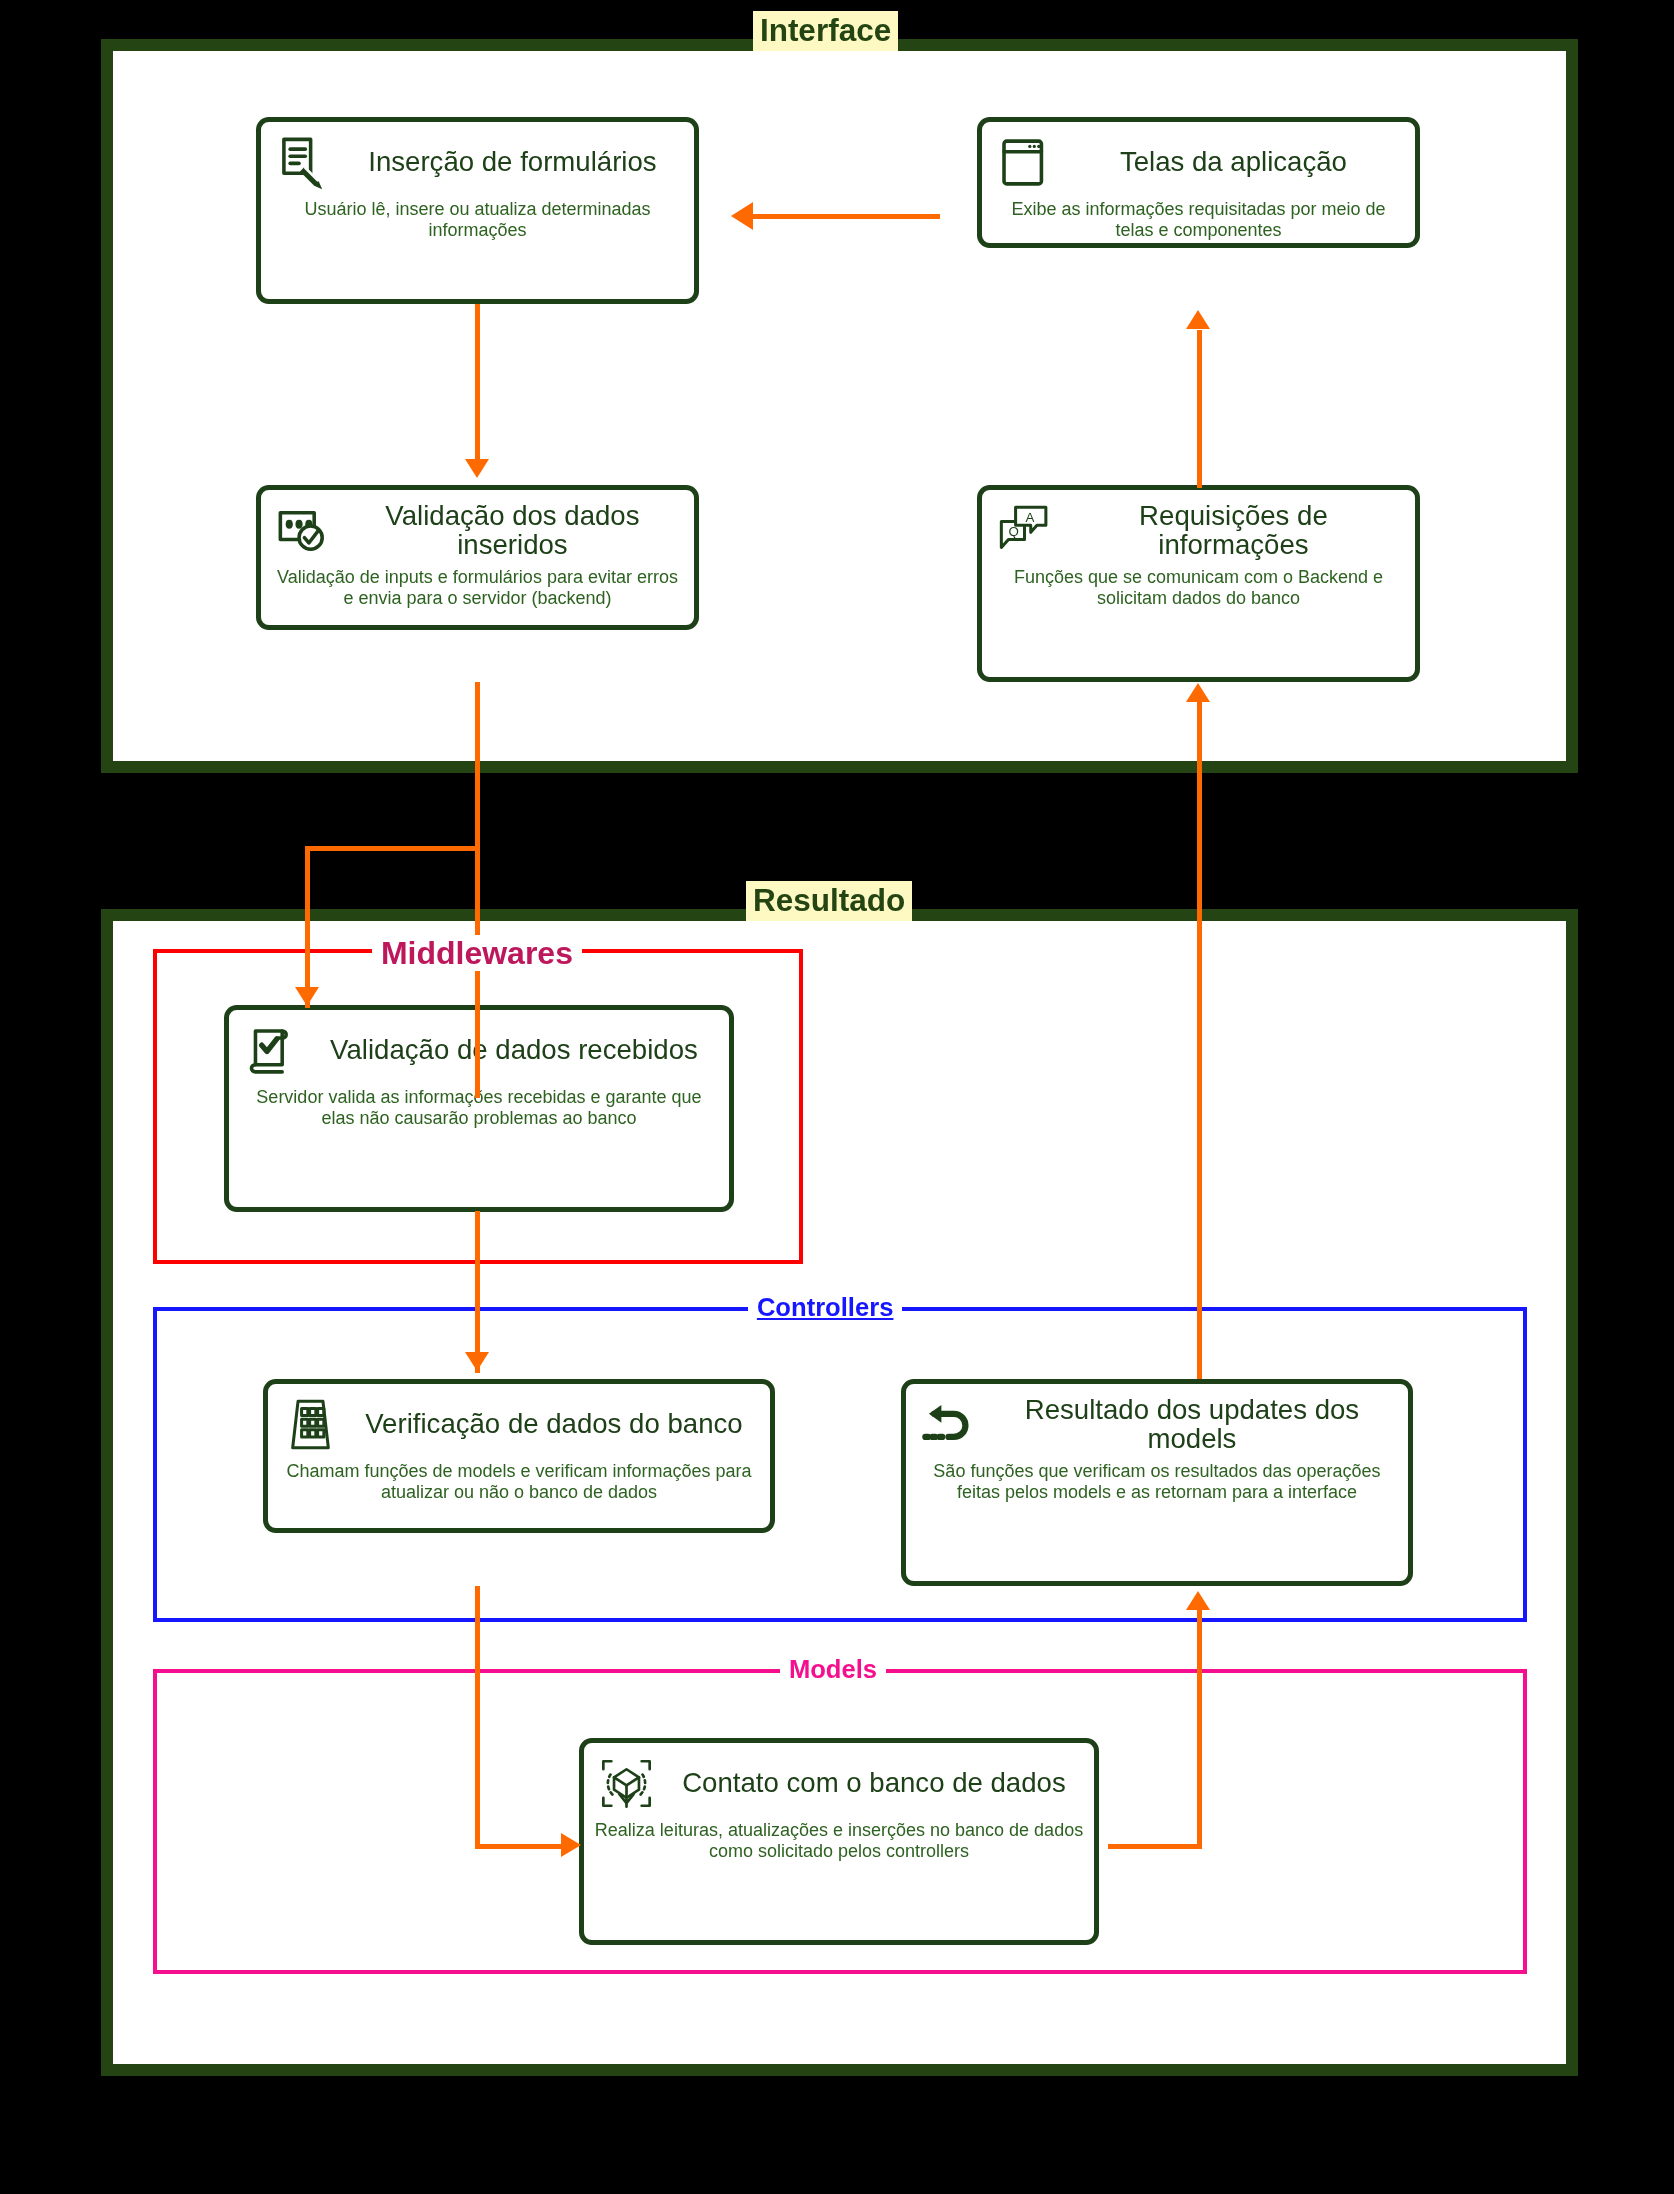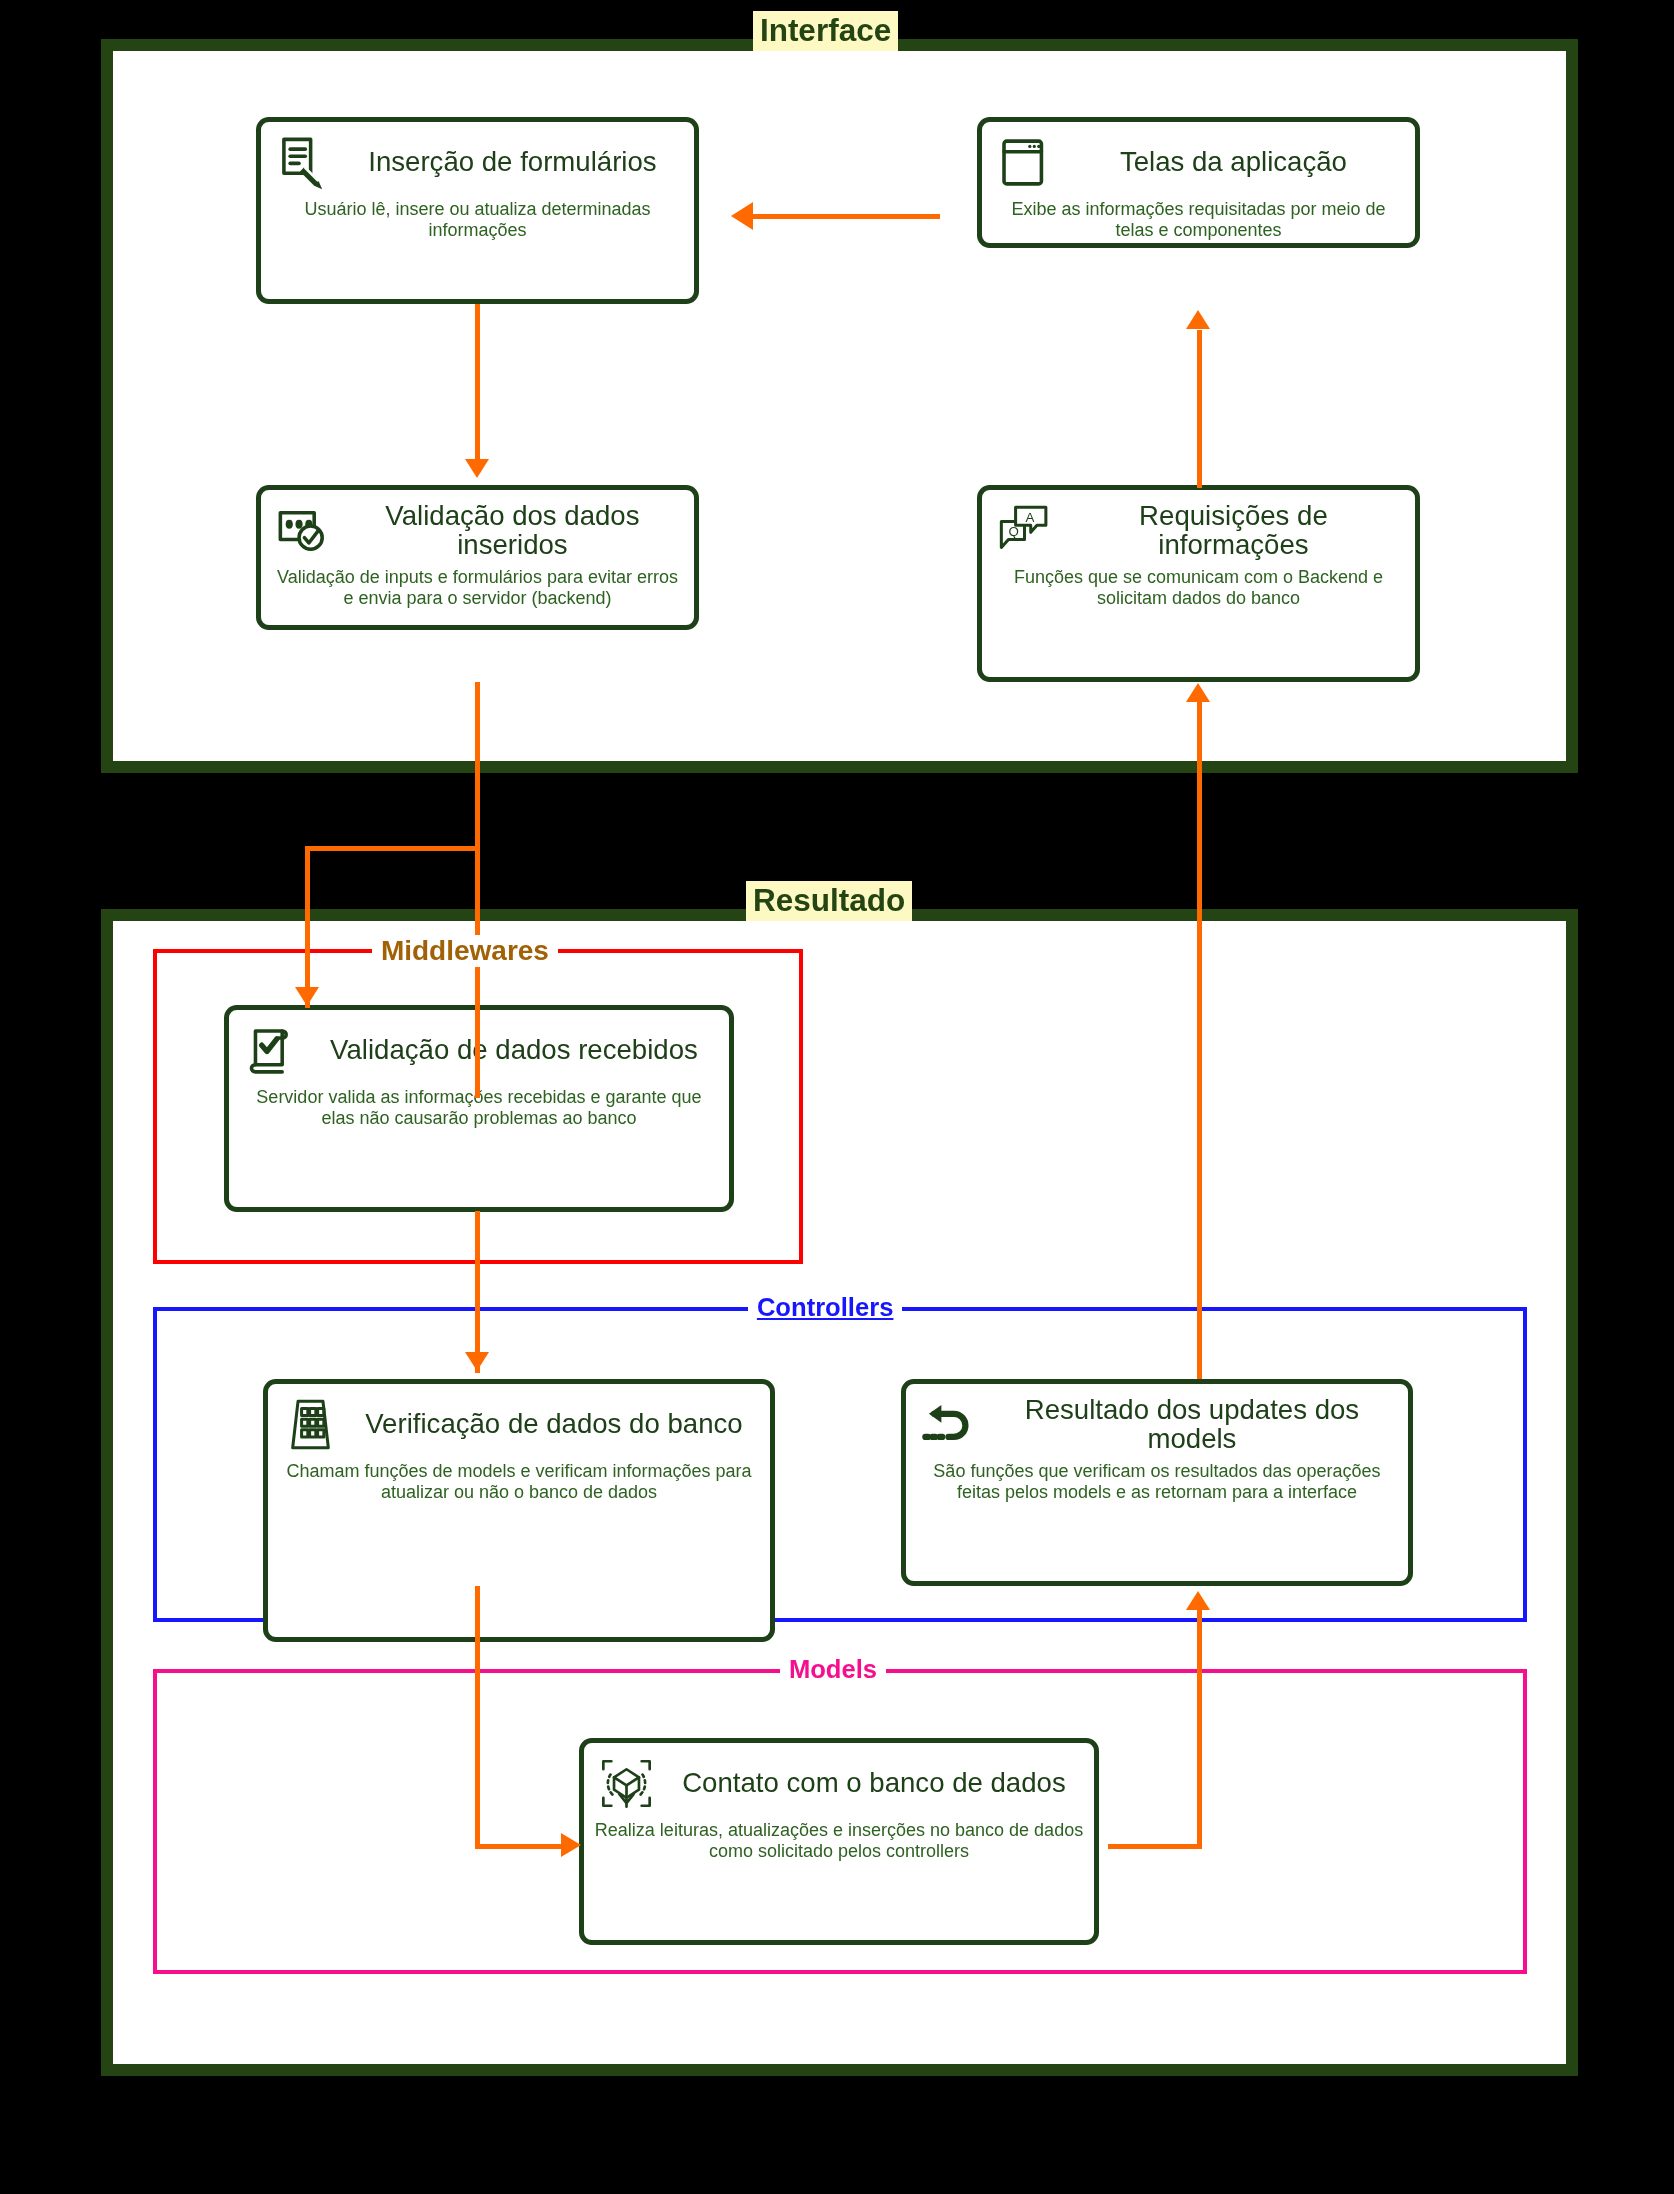--- a/index.html
+++ b/index.html
@@ -19,21 +19,21 @@
   .title-servidor {left:746px;top:881px;font-size:31.5px;padding:3.9px 6.9px 4.9px;}
 
   
   .group{position:absolute;box-sizing:border-box;background:transparent;}
   .group-mw   {left:153px;top:949px;width:650px;height:315px;border:4.4px solid #ff0000;}
   .group-ctrl {left:153px;top:1307px;width:1374px;height:315px;border:4.4px solid #1616ff;}
   .group-models{left:153px;top:1669px;width:1374px;height:305px;border:4.4px solid #f50f8e;}
 
   .group-label{position:absolute;background:#fff;font-weight:bold;line-height:1;
       z-index:25;white-space:nowrap;padding:2px 8.9px;}
-  .lbl-mw    {left:372px;top:935px;font-size:28px;color:#a16207;}
+  .lbl-mw    {left:372px;top:935px;font-size:32px;color:#be185d;}
   .lbl-ctrl  {left:748px;top:1293px;font-size:25.6px;color:#1616ff;text-decoration:underline;}
   .lbl-models{left:780px;top:1655px;font-size:25.6px;color:#f50f8e;}
 
   
   .card{position:absolute;box-sizing:border-box;background:#fff;
         border:5.4px solid #1e4018;border-radius:12.8px;z-index:10;
         padding:8.9px 10.8px 11.8px;}
   .card-head{display:flex;align-items:center;gap:6.9px;}
   .card-ico{flex:0 0 auto;width:63px;height:63px;display:flex;
             align-items:center;justify-content:center;}
@@ -41,21 +41,21 @@
   .card-title{flex:1 1 auto;text-align:center;color:#1e4018;
       font-size:27.6px;line-height:1.08;font-weight:400;}
   .card-desc{margin-top:4.9px;text-align:center;color:#2d6220;
       font-size:18px;line-height:1.18;font-weight:400;}
 
   .c-form   {left:256px; top:117px;  width:443px; height:187px;}
   .c-telas  {left:977px;top:117px;  width:443px; height:131px;}
   .c-valida {left:256px; top:485px;  width:443px; height:145px;}
   .c-requis {left:977px;top:485px;  width:443px; height:197px;}
   .c-valrec {left:224px; top:1005px; width:510px;height:207px;}
-  .c-verif  {left:263px; top:1379px; width:512px;height:263px;}
+  .c-verif  {left:263px; top:1379px; width:512px;height:154px;}
   .c-result {left:901px;top:1379px; width:512px;height:207px;}
   .c-contato{left:579px;top:1738px; width:520px;height:207px;}
 
   
   .conn{position:absolute;background:#ff6a00;z-index:20;}
   .conn.v{width:5.4px;}
   .conn.h{height:5.4px;}
   .arrow{position:absolute;width:0;height:0;z-index:21;}
   .arrow.down{border-left:12.8px solid transparent;border-right:12.8px solid transparent;border-top:19.7px solid #ff6a00;}
   .arrow.up  {border-left:12.8px solid transparent;border-right:12.8px solid transparent;border-bottom:19.7px solid #ff6a00;}

